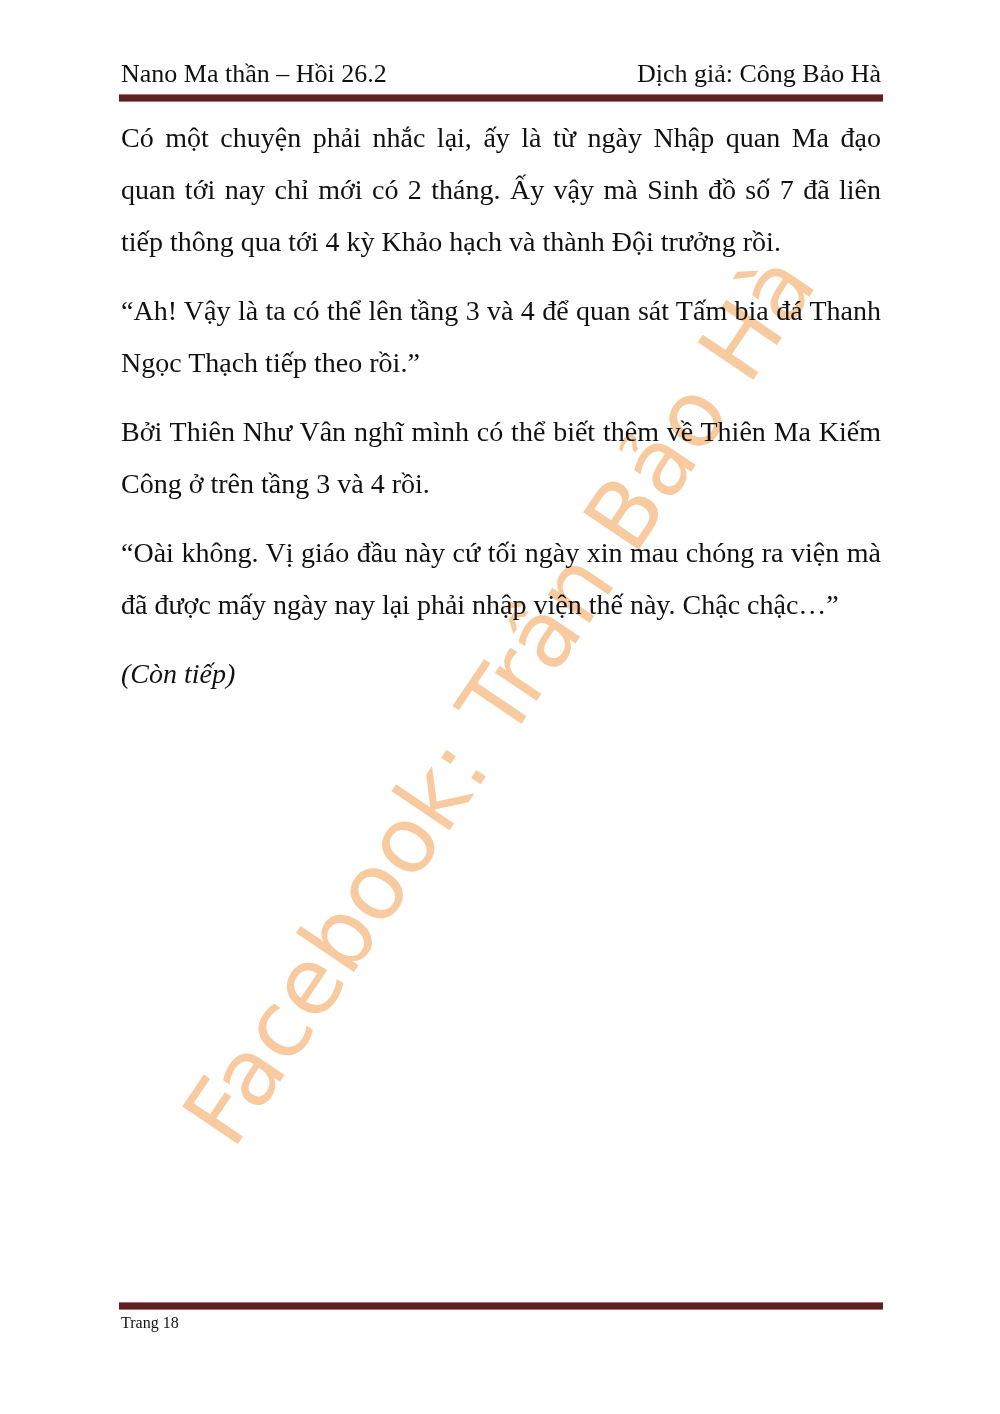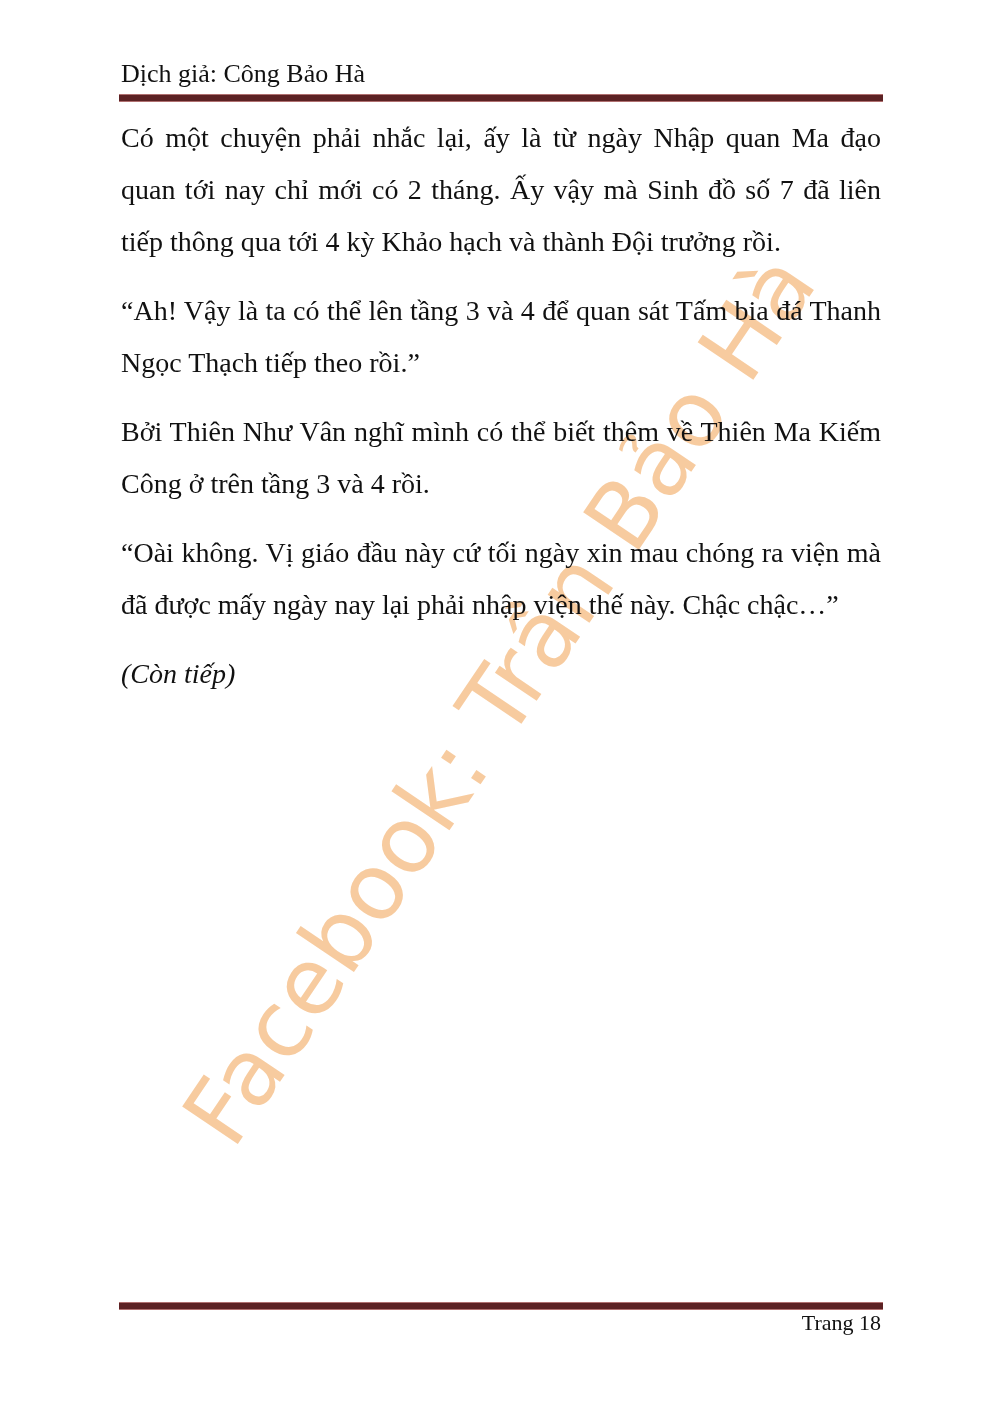--- a/index.html
+++ b/index.html
@@ -24,37 +24,38 @@
     .rule.bottom { top: 1303px; }
     .content {
       position: absolute; left: 121px; top: 112px; width: 760px;
       font-size: 28px; line-height: 52px; text-align: justify;
       z-index: 2;
     }
     .content p { margin: 0 0 17px 0; }
     .content p.cont { font-style: italic; margin-top: 0; }
     .footer {
       position: absolute; left: 121px; top: 1310px; width: 760px;
-      text-align: right; font-size: 22px; line-height: 26px;
+      text-align: left; font-size: 16px; line-height: 26px;
     }
     .watermark {
       position: absolute; left: 500px; top: 700px;
       transform: translate(-50%, -50%) rotate(-56deg);
       font-family: "DejaVu Sans", "Liberation Sans", sans-serif;
       font-size: 92px; line-height: 1; white-space: nowrap;
       color: rgba(240, 160, 80, 0.55);
       z-index: 1; pointer-events: none;
     }
   </style>
 </head>
 <body>
 
 <div class="page">
 
   <div class="header">
+    <span>Nano Ma thần – Hồi 26.2</span>
     <span>Dịch giả: Công Bảo Hà</span>
   </div>
   <div class="rule top"></div>
 
   <div class="watermark">Facebook: Trần Bảo Hà</div>
 
   <div class="content">
     <p>Có một chuyện phải nhắc lại, ấy là từ ngày Nhập quan Ma đạo quan tới nay chỉ mới có 2 tháng. Ấy vậy mà Sinh đồ số 7 đã liên tiếp thông qua tới 4 kỳ Khảo hạch và thành Đội trưởng rồi.</p>
     <p>“Ah! Vậy là ta có thể lên tầng 3 và 4 để quan sát Tấm bia đá Thanh Ngọc Thạch tiếp theo rồi.”</p>
     <p>Bởi Thiên Như Vân nghĩ mình có thể biết thêm về Thiên Ma Kiếm Công ở trên tầng 3 và 4 rồi.</p>

